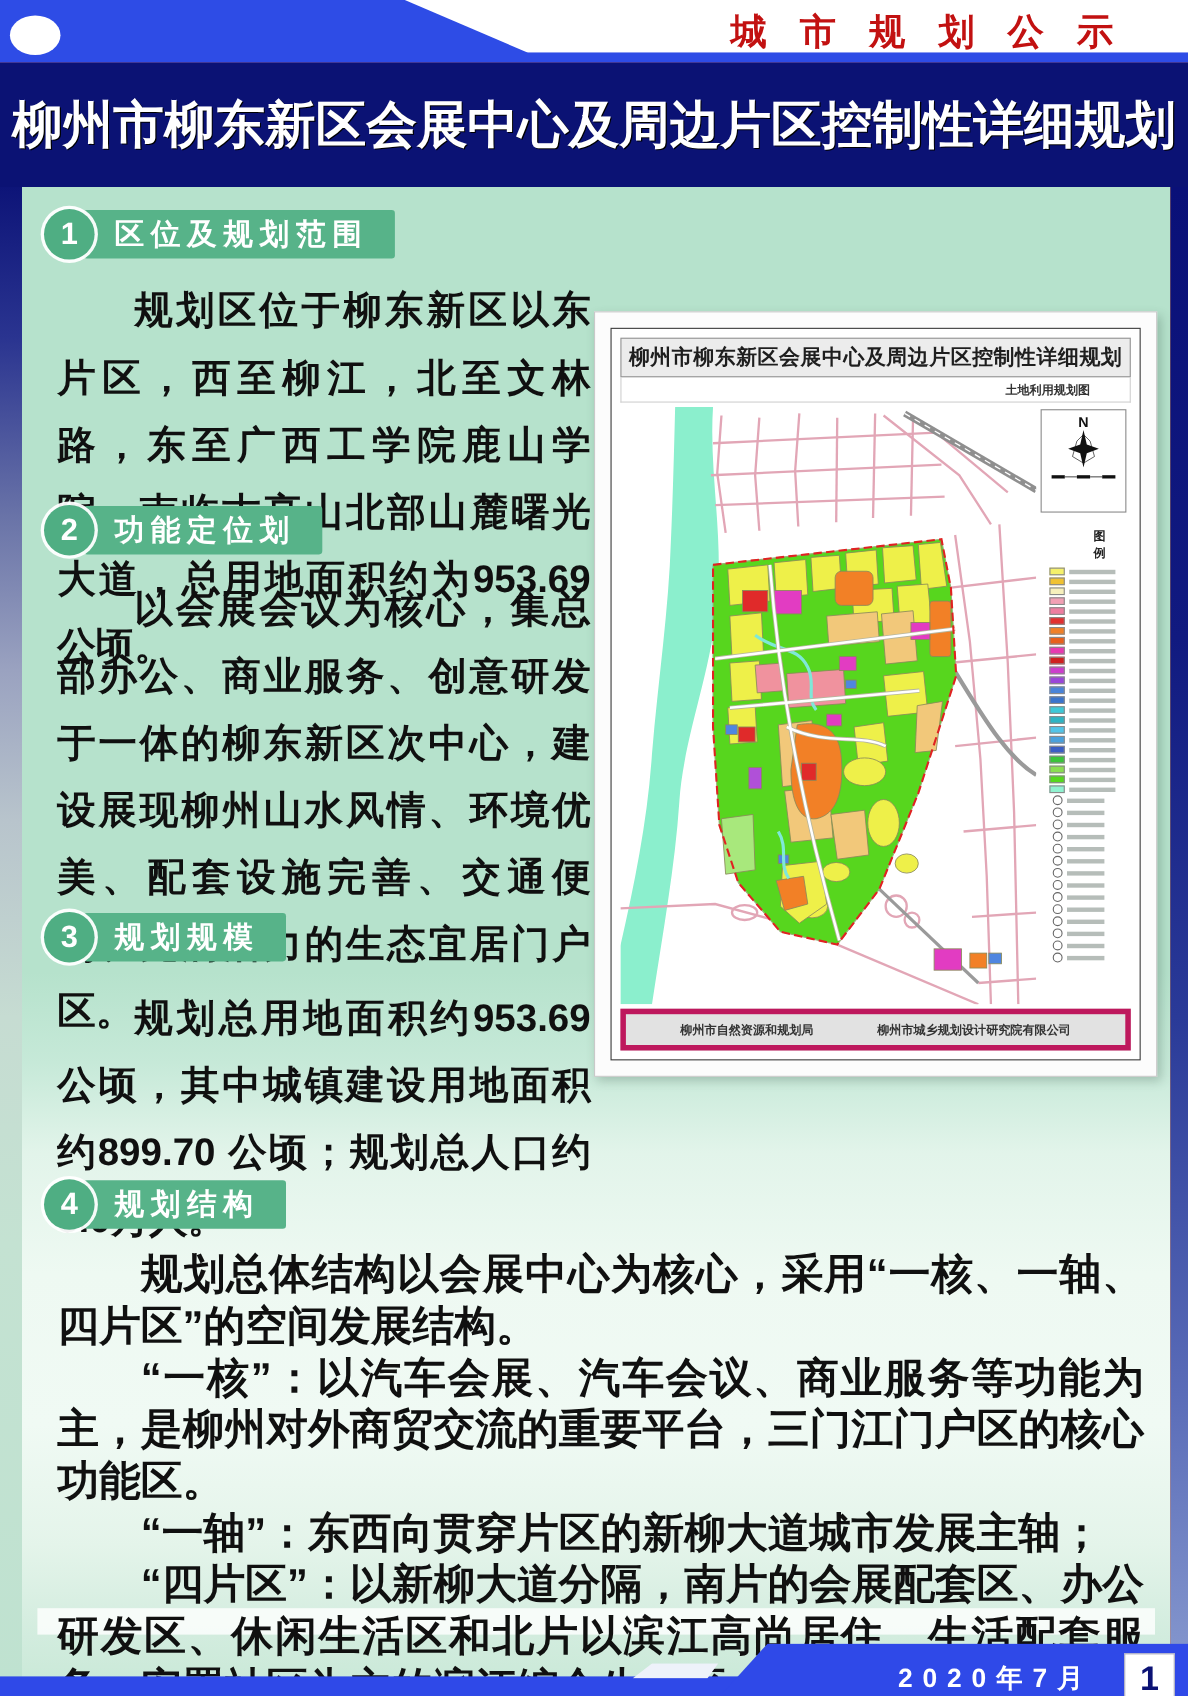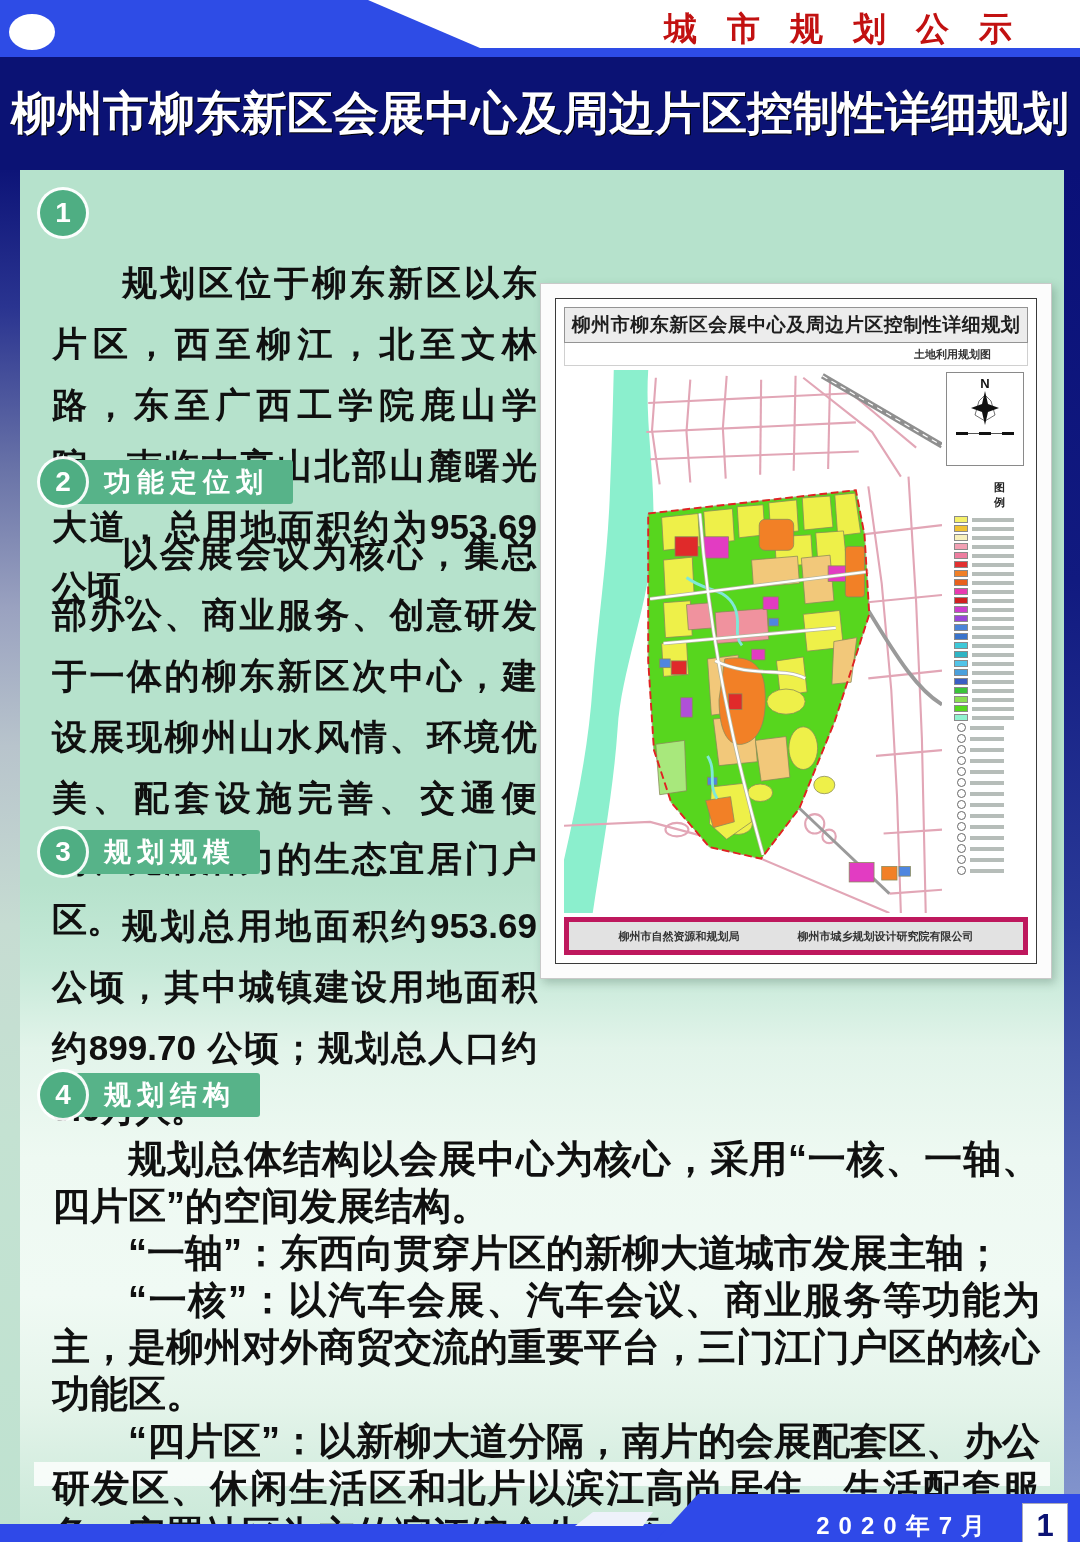--- a/index.html
+++ b/index.html
@@ -97,20 +97,21 @@
     <div class="white-band"></div>
     <div class="notice-label">城市规划公示</div>
   </div>
   <div class="title-band">
     <div class="page-title">柳州市柳东新区会展中心及周边片区控制性详细规划</div>
   </div>
 
   <div class="section" id="section1">
     <div class="sec-head">
       <div class="sec-circle">1</div>
+      <div class="sec-tag">区位及规划范围</div>
     </div>
     <div class="sec-body">
       <p>规划区位于柳东新区以东片区，西至柳江，北至文林路，东至广西工学院鹿山学院，南临古亭山北部山麓曙光大道，总用地面积约为953.69公顷。</p>
     </div>
   </div>
 
   <div class="section" id="section2">
     <div class="sec-head">
       <div class="sec-circle">2</div>
       <div class="sec-tag">功能定位划</div>
@@ -130,22 +131,22 @@
     </div>
   </div>
 
   <div class="section" id="section4">
     <div class="sec-head">
       <div class="sec-circle">4</div>
       <div class="sec-tag">规划结构</div>
     </div>
     <div class="sec-body sec4-body">
       <p>规划总体结构以会展中心为核心，采用“一核、一轴、四片区”的空间发展结构。</p>
+      <p>“一核”：以汽车会展、汽车会议、商业服务等功能为主，是柳州对外商贸交流的重要平台，三门江门户区的核心功能区。</p>
       <p>“一轴”：东西向贯穿片区的新柳大道城市发展主轴；</p>
-      <p>“一核”：以汽车会展、汽车会议、商业服务等功能为主，是柳州对外商贸交流的重要平台，三门江门户区的核心功能区。</p>
       <p>“四片区”：以新柳大道分隔，南片的会展配套区、办公研发区、休闲生活区和北片以滨江高尚居住、生活配套服务、安置社区为主的滨江综合生活区。</p>
     </div>
   </div>
 
   <div class="map-sheet">
     <div class="map-inner">
       <div class="map-title-box">柳州市柳东新区会展中心及周边片区控制性详细规划</div>
       <div class="map-sub-row">
         <span>土地利用规划图</span>
       </div>

